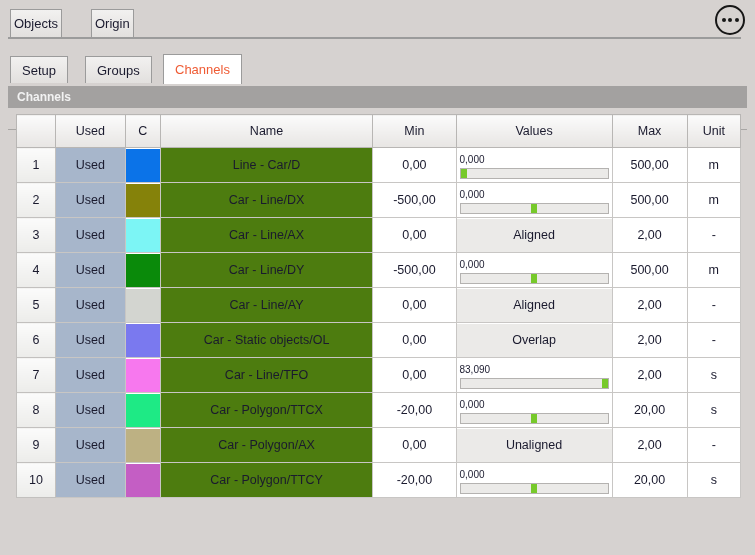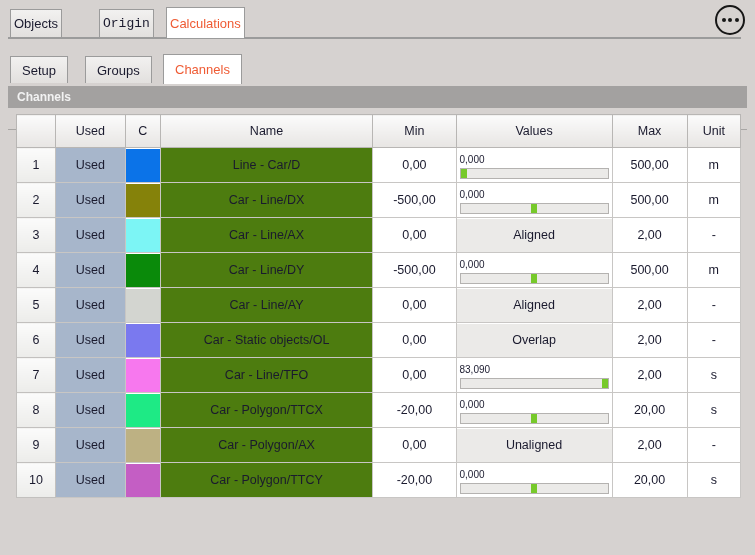--- a/index.html
+++ b/index.html
@@ -51,21 +51,21 @@
     z-index: 2;
   }
   .tab.active {
     background: #ffffff;
     color: #ef5b34;
     height: 31px;
     top: 7px;
     z-index: 5;
   }
   #tab-objects  { left: 10px;  }
-  #tab-origin   { left: 99px; font-family: Liberation Mono, monospace;  }
+  #tab-origin   { left: 91px;  }
   #tab-calcs    { left: 166px; }
 
   .dots-btn {
     position: absolute;
     right: 10px;
     top: 5px;
     width: 30px;
     height: 30px;
     border-radius: 50%;
     border: 2.5px solid #161616;
@@ -248,23 +248,20 @@
 </head>
 <body>
 
 <div class="tabstrip">
   <div class="rule"></div>
   <div class="tab" id="tab-objects">
     <span>Objects</span>
   </div>
   <div class="tab" id="tab-origin">
     <span>Origin</span>
-  </div>
-  <div class="tab active" id="tab-calcs">
-    <span>Calculations</span>
   </div>
   <div class="dots-btn">
     <i></i>
     <i></i>
     <i></i>
   </div>
 </div>
 
 <div class="subtabstrip">
   <div class="rule"></div>

